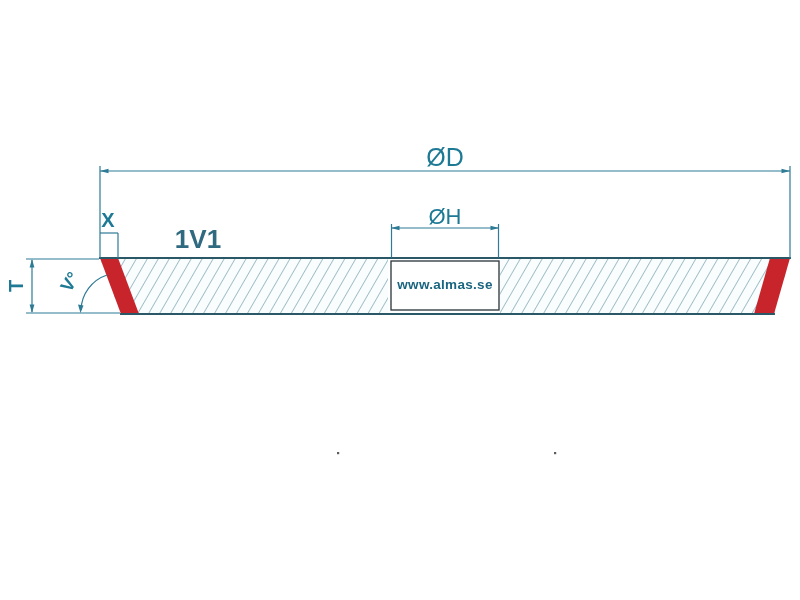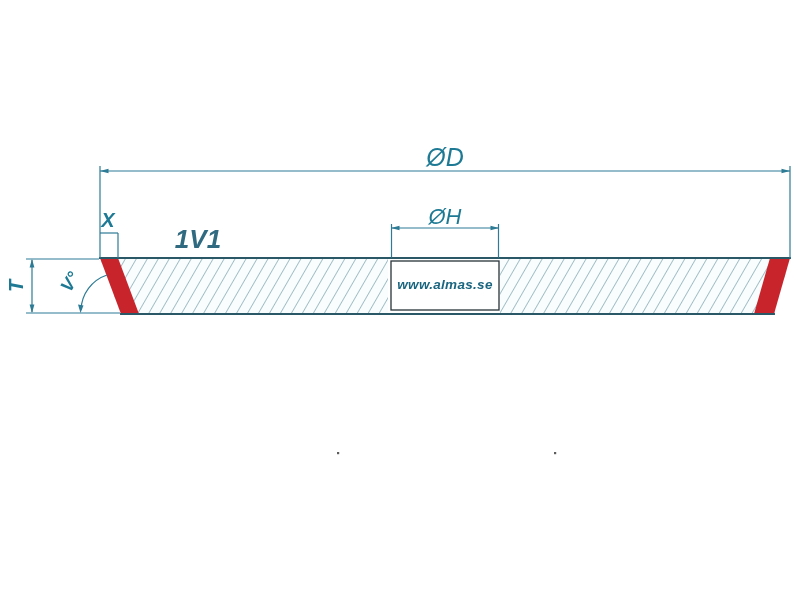--- a/index.html
+++ b/index.html
@@ -3,21 +3,20 @@
 <meta charset="utf-8">
 <style>
   html, body { margin: 0; padding: 0; background: #ffffff; }
   .stage {
     position: relative;
     width: 800px;
     height: 568px;
     background: #ffffff;
     overflow: hidden;
     font-family: "Liberation Sans", sans-serif;
-    font-style: italic;
   }
   svg { display: block; }
   .dim-line  { fill: none; stroke-width: 1.2; }
   .outline   { fill: none; stroke-width: 1.9; stroke-linecap: square; }
   .bore-rect { fill: #ffffff; stroke-width: 1.3; }
   .lbl       { font-family: "Liberation Sans", sans-serif; }
   .lbl-od    { font-size: 25px; font-weight: normal; }
   .lbl-oh    { font-size: 22px; font-weight: normal; }
   .lbl-xt    { font-size: 20px; font-weight: bold; }
   .lbl-v     { font-size: 18px; font-weight: bold; }

